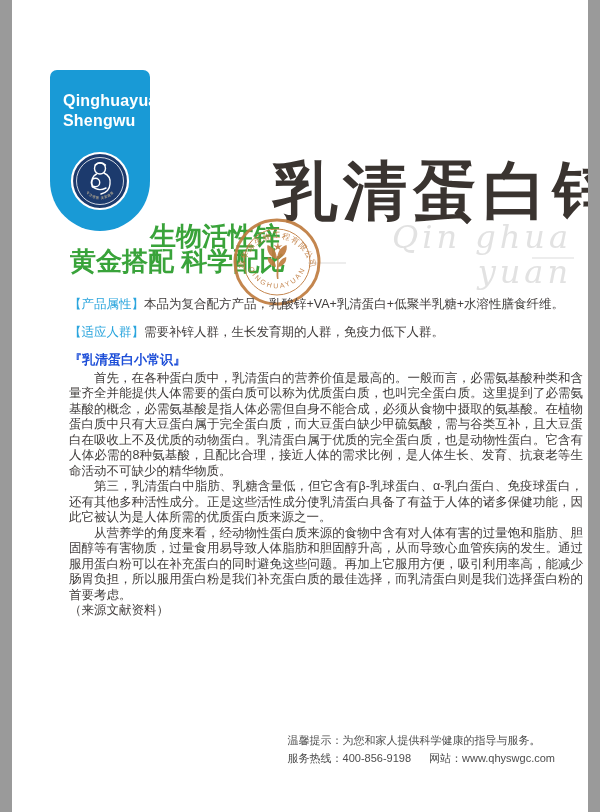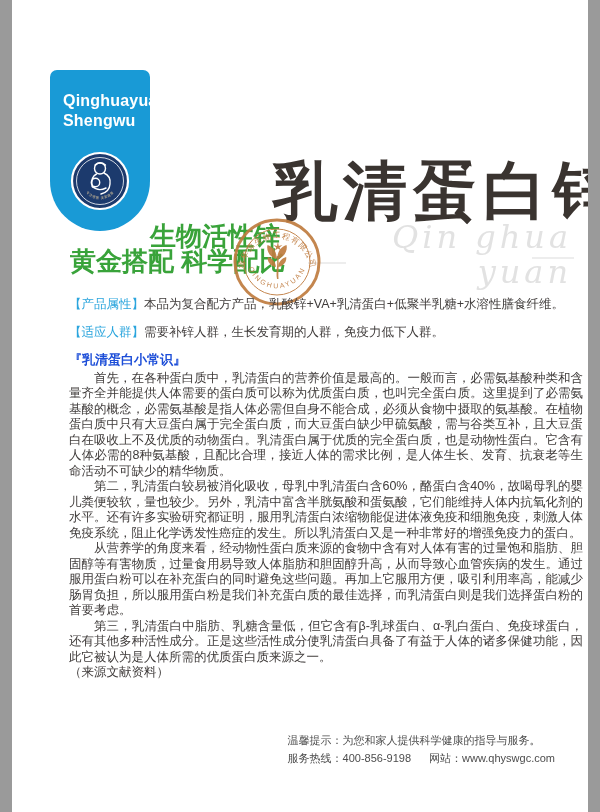--- a/index.html
+++ b/index.html
@@ -121,23 +121,22 @@
   <div class="content">
     <p class="sec">
       <span class="lbl">【产品属性】</span><span>本品为复合配方产品，乳酸锌+VA+乳清蛋白+低聚半乳糖+水溶性膳食纤维。</span>
     </p>
     <p class="sec">
       <span class="lbl">【适应人群】</span><span>需要补锌人群，生长发育期的人群，免疫力低下人群。</span>
     </p>
 
     <div class="k-heading">『乳清蛋白小常识』</div>
     <p class="kp">首先，在各种蛋白质中，乳清蛋白的营养价值是最高的。一般而言，必需氨基酸种类和含量齐全并能提供人体需要的蛋白质可以称为优质蛋白质，也叫完全蛋白质。这里提到了必需氨基酸的概念，必需氨基酸是指人体必需但自身不能合成，必须从食物中摄取的氨基酸。在植物蛋白质中只有大豆蛋白属于完全蛋白质，而大豆蛋白缺少甲硫氨酸，需与谷类互补，且大豆蛋白在吸收上不及优质的动物蛋白。乳清蛋白属于优质的完全蛋白质，也是动物性蛋白。它含有人体必需的8种氨基酸，且配比合理，接近人体的需求比例，是人体生长、发育、抗衰老等生命活动不可缺少的精华物质。</p>
-    <p class="kp">第二，乳清蛋白较易被消化吸收，母乳中乳清蛋白含60%，酪蛋白含40%，故喝母乳的婴儿粪便较软，量也较少。另外，乳清中富含半胱氨酸和蛋氨酸，它们能维持人体内抗氧化剂的水平。还有许多实验研究都证明，服用乳清蛋白浓缩物能促进体液免疫和细胞免疫，刺激人体免疫系统，阻止化学诱发性癌症的发生。所以乳清蛋白又是一种非常好的增强免疫力的蛋白。</p>
+    <p class="kp">第三，乳清蛋白中脂肪、乳糖含量低，但它含有β-乳球蛋白、α-乳白蛋白、免疫球蛋白，还有其他多种活性成分。正是这些活性成分使乳清蛋白具备了有益于人体的诸多保健功能，因此它被认为是人体所需的优质蛋白质来源之一。</p>
     <p class="kp">从营养学的角度来看，经动物性蛋白质来源的食物中含有对人体有害的过量饱和脂肪、胆固醇等有害物质，过量食用易导致人体脂肪和胆固醇升高，从而导致心血管疾病的发生。通过服用蛋白粉可以在补充蛋白的同时避免这些问题。再加上它服用方便，吸引利用率高，能减少肠胃负担，所以服用蛋白粉是我们补充蛋白质的最佳选择，而乳清蛋白则是我们选择蛋白粉的首要考虑。</p>
-    <p class="kp">第三，乳清蛋白中脂肪、乳糖含量低，但它含有β-乳球蛋白、α-乳白蛋白、免疫球蛋白，还有其他多种活性成分。正是这些活性成分使乳清蛋白具备了有益于人体的诸多保健功能，因此它被认为是人体所需的优质蛋白质来源之一。</p>
     <p class="source-note">（来源文献资料）</p>
   </div>
 
   <div class="footer">
     <div>温馨提示：为您和家人提供科学健康的指导与服务。</div>
     <div>
       <span>服务热线：400-856-9198</span><span class="gap">网站：www.qhyswgc.com</span>
     </div>
   </div>
 

